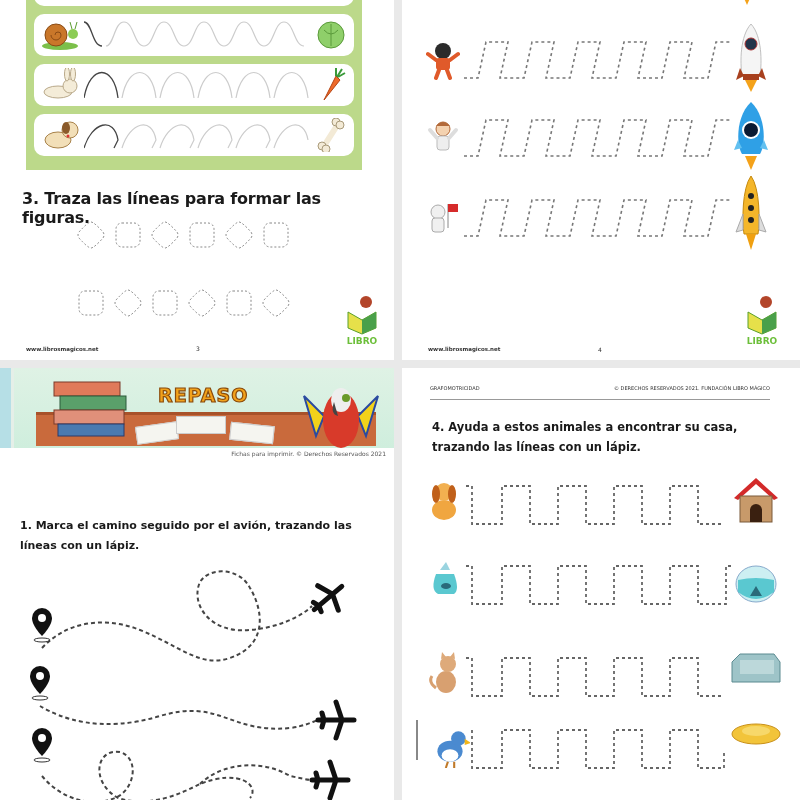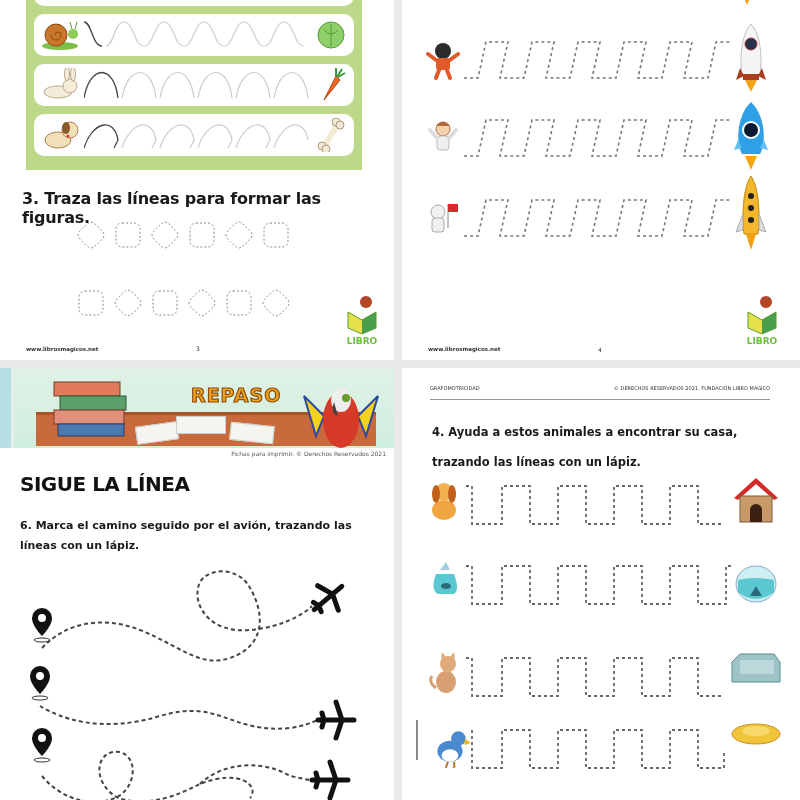--- a/index.html
+++ b/index.html
@@ -30,33 +30,33 @@
   
   .tr-row { position: absolute; left: 20px; width: 360px; height: 72px; }
   .tr-row .kid { position: absolute; left: 4px; top: 20px; width: 34px; height: 38px; }
   .tr-row svg.trace { position: absolute; left: 42px; top: 18px; width: 270px; height: 40px; }
   .tr-row .rocket { position: absolute; right: 14px; top: 0; width: 34px; height: 72px; }
 
   
   .banner { position: absolute; left: 0; top: 0; width: 394px; height: 80px; background: linear-gradient(#dff2e5, #cfeedd); overflow: hidden; }
   .banner .desk { position: absolute; left: 36px; top: 44px; width: 340px; height: 34px; background: #c96a3c; border-top: 3px solid #a8522a; }
   .banner .books { position: absolute; left: 52px; top: 8px; width: 80px; height: 62px; }
-  .banner .title { position: absolute; left: 158px; top: 16px; font-family: "DejaVu Sans", sans-serif; font-weight: bold; font-size: 19px; color: #f2a21b; -webkit-text-stroke: 1.2px #8a4b0c; letter-spacing: 1px; margin-left: 33px; }
+  .banner .title { position: absolute; left: 158px; top: 16px; font-family: "DejaVu Sans", sans-serif; font-weight: bold; font-size: 19px; color: #f2a21b; -webkit-text-stroke: 1.2px #8a4b0c; letter-spacing: 1px; }
   .banner .paper { position: absolute; background: #f5f5f0; border: 1px solid #ccc; }
   .banner .parrot { position: absolute; left: 296px; top: 8px; width: 90px; height: 72px; }
   .banner-credit { position: absolute; right: 8px; top: 82px; font-size: 6px; color: #555; }
   #bl-heading { position: absolute; left: 20px; top: 104px; font-family: "DejaVu Sans", sans-serif; font-weight: 900; font-size: 20px; letter-spacing: -0.5px; color: #111; }
   #bl-instr { left: 20px; top: 148px; font-size: 11px; line-height: 20px; width: 360px; }
   svg.planes { position: absolute; left: 0; top: 190px; width: 394px; height: 242px; }
 
   
   .br-header { position: absolute; left: 28px; right: 30px; top: 14px; height: 18px; border-bottom: 1px solid #999; font-size: 5px; color: #333; }
   .br-header .l { position: absolute; left: 0; top: 3px; }
   .br-header .r { position: absolute; right: 0; top: 3px; }
-  #br-instr { left: 30px; top: 49px; font-size: 11.5px; line-height: 30px; width: 350px; }
+  #br-instr { left: 30px; top: 49px; font-size: 11.5px; line-height: 20px; width: 350px; }
   .br-row { position: absolute; left: 20px; width: 370px; height: 60px; }
   .br-row .animal { position: absolute; left: 4px; top: 4px; width: 36px; height: 42px; }
   .br-row svg.trace { position: absolute; left: 40px; top: 6px; width: 270px; height: 46px; }
   .br-row .home { position: absolute; right: 10px; top: 0; width: 52px; height: 50px; }
 </style>
 </head>
 <body>
 
 <div class="page" id="page-tl">
   <div class="green-panel">
@@ -262,22 +262,21 @@
       <path d="M8 20 L28 40 L20 60 Z" fill="#f2d21a" stroke="#2a4aa0" stroke-width="2"></path>
       <path d="M82 20 L62 40 L70 60 Z" fill="#f2d21a" stroke="#2a4aa0" stroke-width="2"></path>
       <ellipse cx="45" cy="44" rx="18" ry="28" fill="#d83a2a"></ellipse>
       <ellipse cx="45" cy="24" rx="10" ry="12" fill="#eee"></ellipse>
       <circle cx="50" cy="22" r="4" fill="#6a9a2a"></circle>
       <path d="M38 26 Q34 38 42 40" fill="#444"></path>
     </svg>
   </div>
   <div class="banner-credit">Fichas para imprimir. © Derechos Reservados 2021</div>
 
-  <div id="bl-heading">SIGUE LA LÍNEA</div>
-  <div class="instr" id="bl-instr">6. Marca el camino seguido por el avión, trazando las líneas con un lápiz.</div>
+  <div class="instr" id="bl-instr">1. Marca el camino seguido por el avión, trazando las líneas con un lápiz.</div>
 
   <svg class="planes" viewBox="0 0 394 242">
     <g fill="none" stroke="#444" stroke-width="2" stroke-dasharray="4 3">
 
       <path d="M42 90 C70 60 110 60 140 72 C180 88 200 110 230 100 C270 86 262 50 250 30 C240 10 210 8 200 24 C190 46 210 76 250 72 C275 70 300 60 312 48"></path>
 
       <path d="M40 148 C60 160 100 176 160 158 C220 140 230 176 290 170 C305 168 312 164 318 162"></path>
 
       <path d="M42 218 C60 240 90 250 115 240 C135 232 140 200 120 194 C96 190 90 224 118 240 C150 250 180 236 200 226 C240 210 260 228 250 240 M200 226 C220 206 260 200 290 218 C300 220 308 222 312 222"></path>
     </g>

